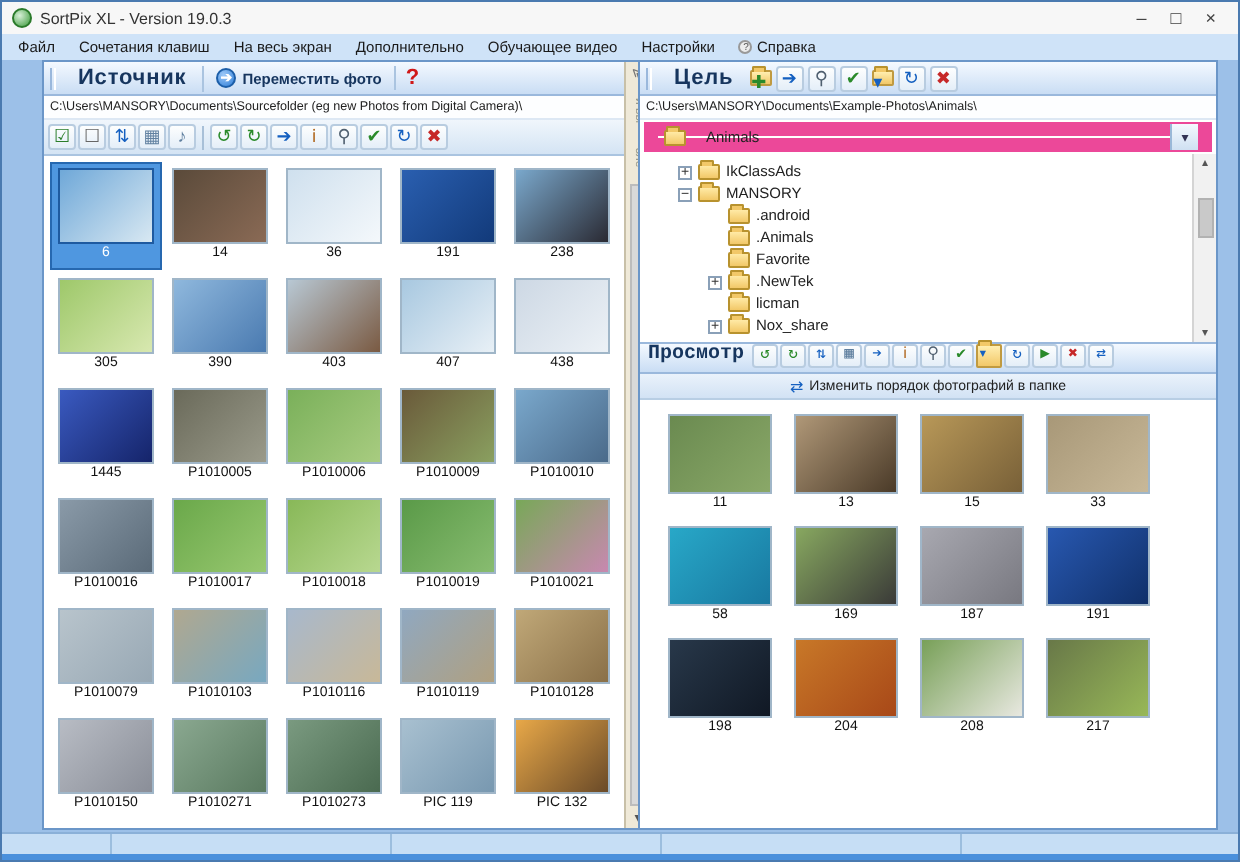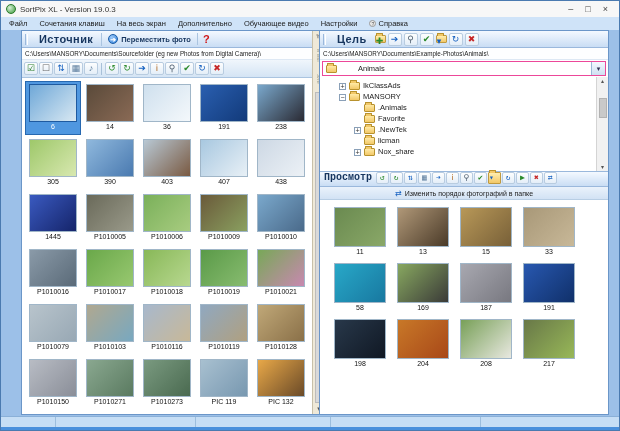--- a/index.html
+++ b/index.html
@@ -52,22 +52,22 @@
   .cell.sel .tlab{color:#fff;}
   .cell.sel .timg{border-color:#1e5aa0;}
   
   .strip{position:absolute;top:0;right:0;bottom:0;width:13px;background:#efe9d8;border-left:1px solid #c8c0a8;
          display:flex;flex-direction:column;align-items:center;}
   .chev{transform:rotate(45deg);font-size:7px;color:#777;margin:2px 0 2px;}
   .vtxt{writing-mode:vertical-rl;font-size:6px;color:#9a9a8a;margin:6px 0;}
   .thumbbar{width:9px;flex:1;background:#d9d9d9;border:1px solid #bcbcbc;margin:3px 0 2px;}
   .darr{font-size:7px;color:#555;margin-bottom:1px;}
   
-  .combo{height:15px;margin:1px 2px;border:1px solid #ec4899;display:flex;align-items:center;font-size:7.5px;
-         color:#222;padding-left:3px;gap:21px;background:#fff;flex:none;}
+  .combo{height:15px;margin:1px 2px;border:7px solid #ec4899;display:flex;align-items:center;font-size:7.5px;
+         color:#222;padding-left:3px;gap:10px;background:#fff;flex:none;}
   .combo .arr{margin-left:auto;width:14px;height:13px;border-left:1px solid #9ab8d8;color:#335;
               background:linear-gradient(#f4f9ff,#cfe0f2);display:flex;align-items:center;justify-content:center;font-size:7px;}
   .tree{height:94px;flex:none;position:relative;overflow:hidden;padding-top:2px;background:#fff;}
   .trow{height:11px;display:flex;align-items:flex-end;gap:3px;font-size:7.5px;color:#222;}
   .trow.lvl1{padding-left:19px;}
   .trow.lvl2{padding-left:34px;}
   .tbox{width:7px;height:7px;flex:none;border:1px solid #8aa0b8;font-size:7px;line-height:5px;text-align:center;
         color:#333;background:#fff;}
   .tbox:empty{visibility:hidden;}
   .fold{width:11px;height:8px;flex:none;background:linear-gradient(#ffeaa6,#f2c868);border:1px solid #b8922e;
@@ -374,20 +374,25 @@
               <span>IkClassAds</span>
             </div>
             <div class="trow lvl1">
               <span class="tbox">−</span>
               <span class="fold"></span>
               <span>MANSORY</span>
             </div>
             <div class="trow lvl2">
               <span class="tbox"></span>
               <span class="fold"></span>
+              <span>.android</span>
+            </div>
+            <div class="trow lvl2">
+              <span class="tbox"></span>
+              <span class="fold"></span>
               <span>.Animals</span>
             </div>
             <div class="trow lvl2">
               <span class="tbox"></span>
               <span class="fold"></span>
               <span>Favorite</span>
             </div>
             <div class="trow lvl2">
               <span class="tbox">+</span>
               <span class="fold"></span>

